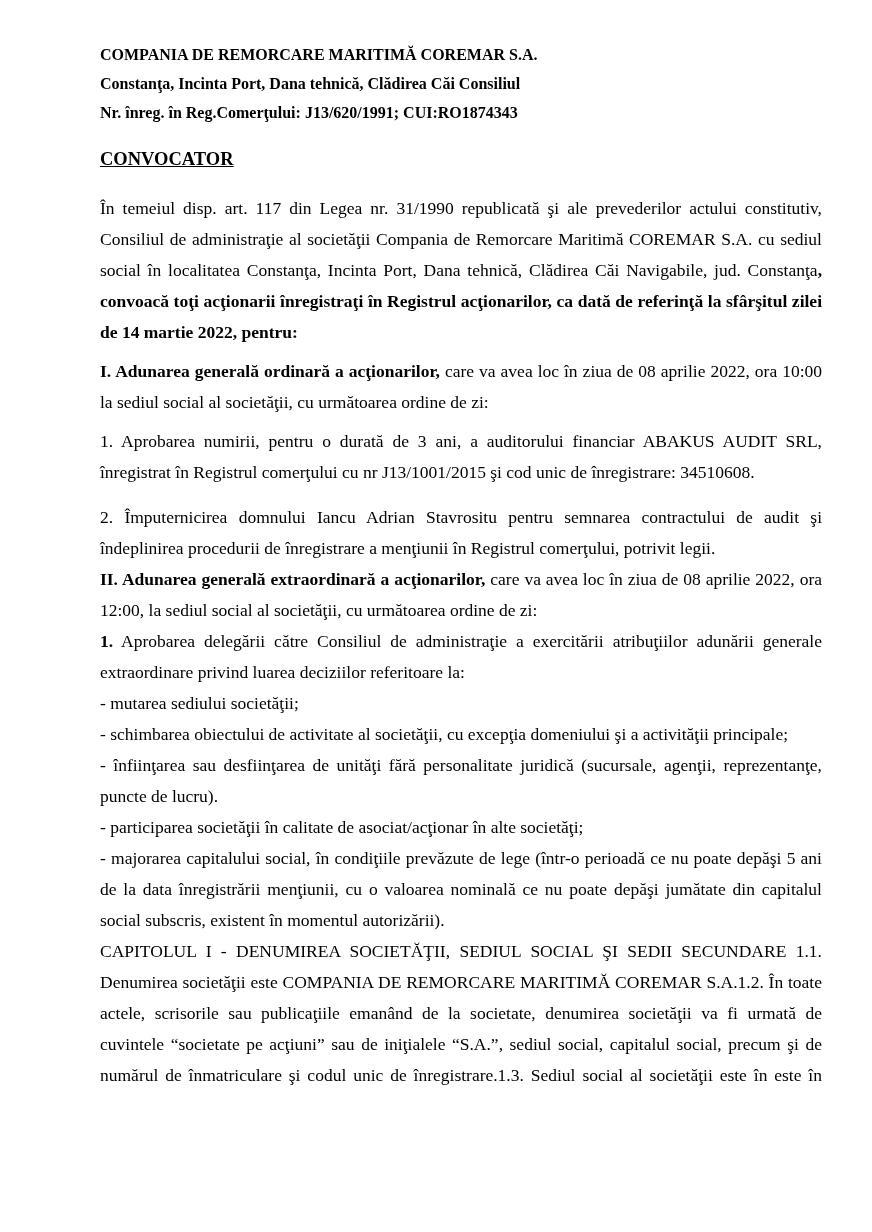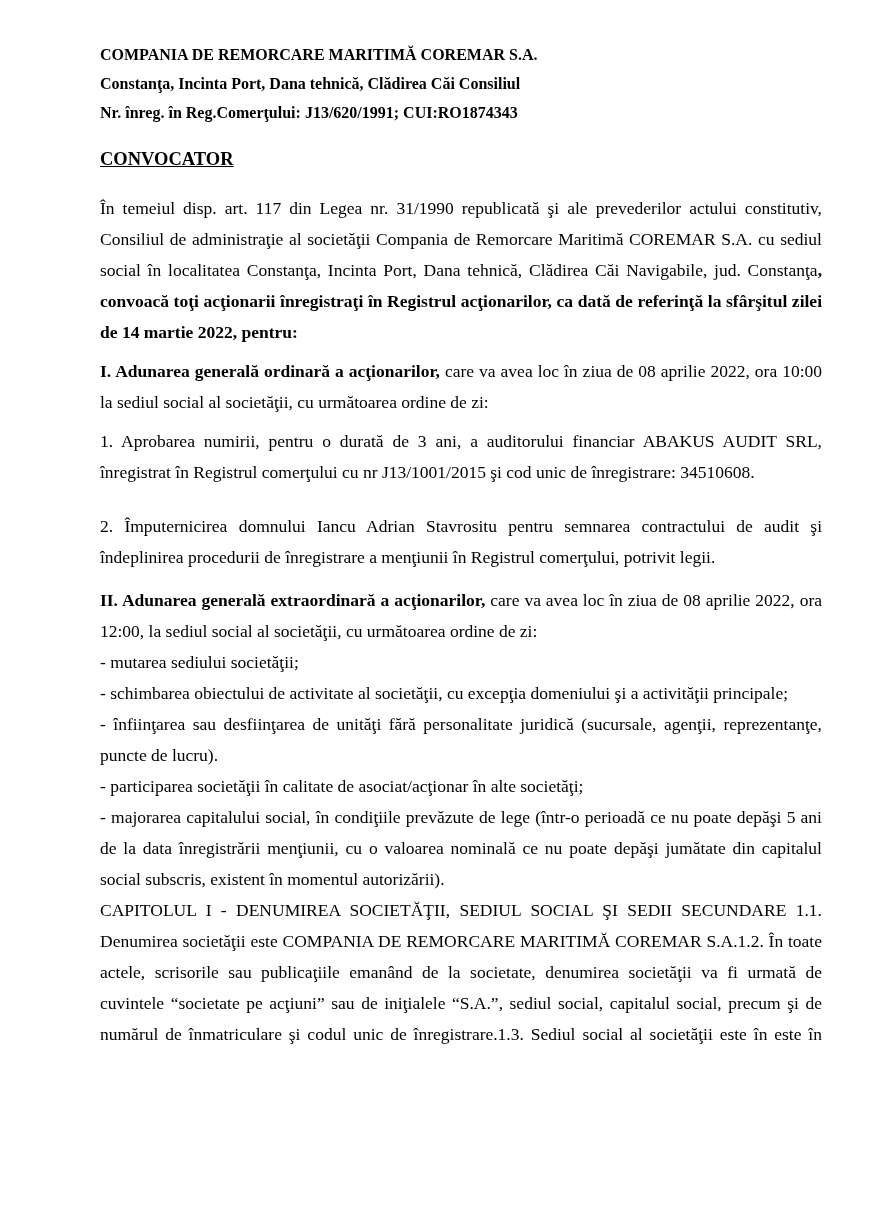--- a/index.html
+++ b/index.html
@@ -37,22 +37,22 @@
   }
   .doc-title .underlined { text-decoration: underline; }
   .doc-body {
     margin-top: 22px;
     font-size: 17.5px;
     line-height: 31px;
     text-align: justify;
   }
   .para { margin: 0; }
   .mb8  { margin-bottom: 8px; }
-  .mb6  { margin-bottom: 23px; }
-  .mb12 { margin-bottom: 12px; }
+  .mb6  { margin-bottom: 14px; }
+  .mb12 { margin-bottom: 0; }
   .bold { font-weight: bold; }
   .chapter { text-align-last: justify; }
   .doc-footer {
     position: absolute;
     left: 100px;
     width: 722px;
     top: 1168px;
     text-align: center;
     color: #7d7d7d;
     font-size: 15.5px;
@@ -79,20 +79,21 @@
       <p class="para mb8"><span>În temeiul disp. art. 117 din Legea nr. 31/1990 republicată şi ale prevederilor actului constitutiv, Consiliul de administraţie al societăţii Compania de Remorcare Maritimă COREMAR S.A. cu sediul social în localitatea Constanţa, Incinta Port, Dana tehnică, Clădirea Căi Navigabile, jud. Constanţa</span><span class="bold">, convoacă toţi acţionarii înregistraţi în Registrul acţionarilor, ca dată de referinţă la sfârşitul zilei de 14 martie 2022, pentru:</span></p>
 
       <p class="para mb8"><span class="bold">I. Adunarea generală ordinară a acţionarilor,</span><span> care va avea loc în ziua de 08 aprilie 2022, ora 10:00 la sediul social al societăţii, cu următoarea ordine de zi:</span></p>
 
       <p class="para mb6">1. Aprobarea numirii, pentru o durată de 3 ani, a auditorului financiar ABAKUS AUDIT SRL, înregistrat în Registrul comerţului cu nr J13/1001/2015 şi cod unic de înregistrare: 34510608.</p>
 
       <p class="para mb12">2. Împuternicirea domnului Iancu Adrian Stavrositu pentru semnarea contractului de audit şi îndeplinirea procedurii de înregistrare a menţiunii în Registrul comerţului, potrivit legii.</p>
 
       <p class="para"><span class="bold">II. Adunarea generală extraordinară a acţionarilor,</span><span> care va avea loc în ziua de 08 aprilie 2022, ora 12:00, la sediul social al societăţii, cu următoarea ordine de zi:</span></p>
 
+      <p class="para"><span class="bold">1.</span><span> Aprobarea delegării către Consiliul de administraţie a exercitării atribuţiilor adunării generale extraordinare privind luarea deciziilor referitoare la:</span></p>
 
       <p class="para">- mutarea sediului societăţii;</p>
       <p class="para">- schimbarea obiectului de activitate al societăţii, cu excepţia domeniului şi a activităţii principale;</p>
       <p class="para">- înfiinţarea sau desfiinţarea de unităţi fără personalitate juridică (sucursale, agenţii, reprezentanţe, puncte de lucru).</p>
       <p class="para">- participarea societăţii în calitate de asociat/acţionar în alte societăţi;</p>
       <p class="para">- majorarea capitalului social, în condiţiile prevăzute de lege (într-o perioadă ce nu poate depăşi 5 ani de la data înregistrării menţiunii, cu o valoarea nominală ce nu poate depăşi jumătate din capitalul social subscris, existent în momentul autorizării).</p>
 
 
       <p class="para chapter">CAPITOLUL I - DENUMIREA SOCIETĂŢII, SEDIUL SOCIAL ŞI SEDII SECUNDARE 1.1. Denumirea societăţii este COMPANIA DE REMORCARE MARITIMĂ COREMAR S.A.1.2. În toate actele, scrisorile sau publicaţiile emanând de la societate, denumirea societăţii va fi urmată de cuvintele “societate pe acţiuni” sau de iniţialele “S.A.”, sediul social, capitalul social, precum şi de numărul de înmatriculare şi codul unic de înregistrare.1.3. Sediul social al societăţii este în este în</p>
 

